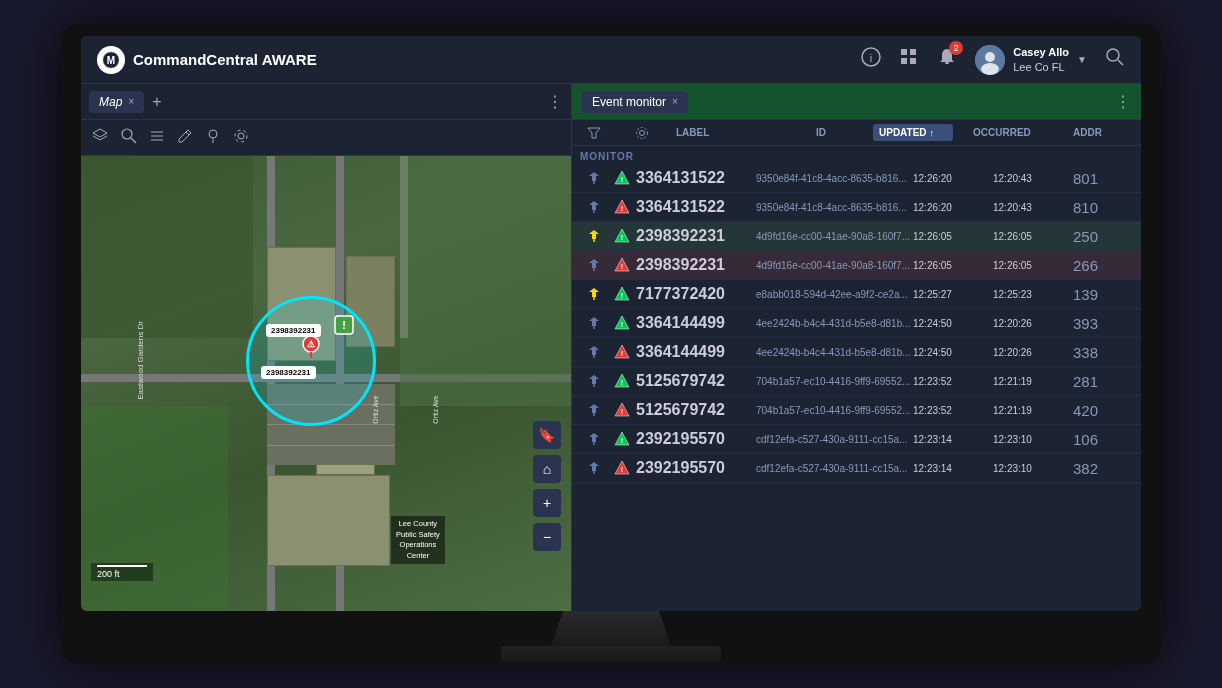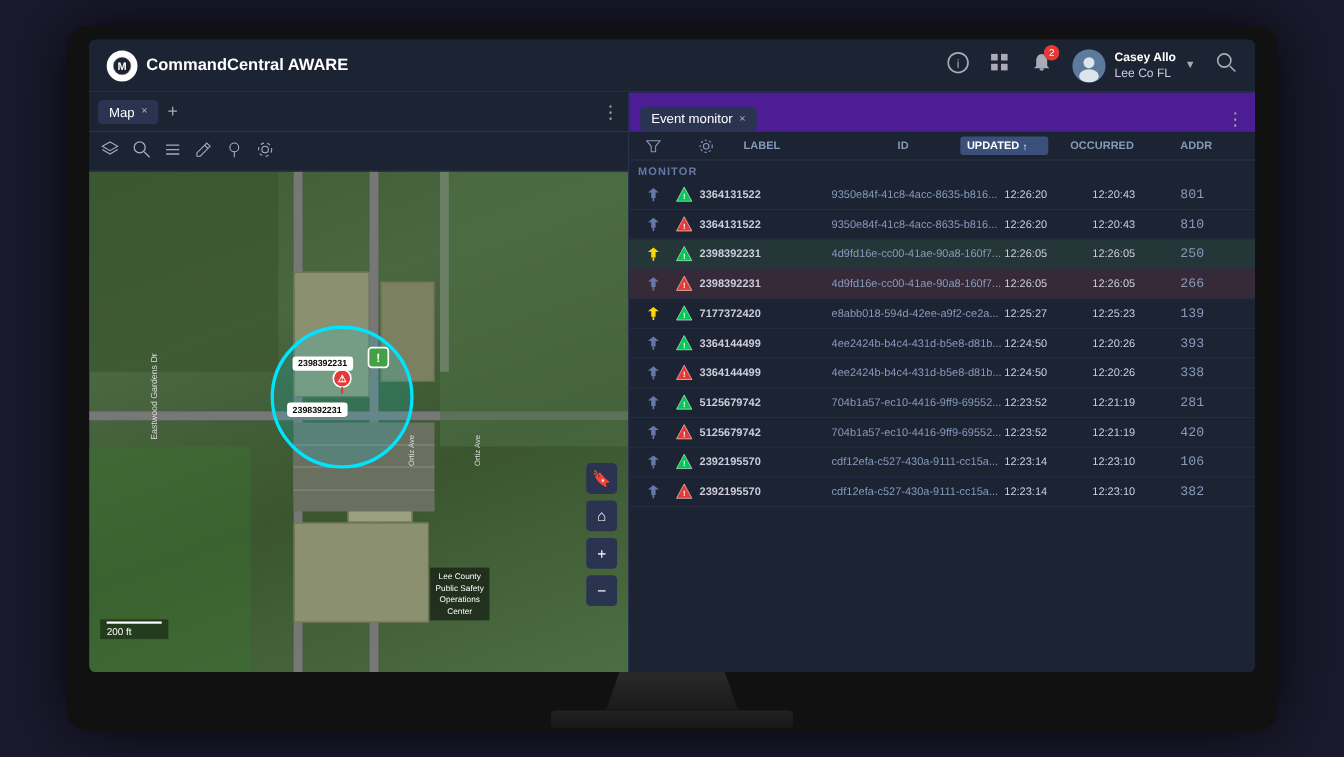--- a/index.html
+++ b/index.html
@@ -169,20 +169,21 @@
     .map-tab {
       display: flex;
       align-items: center;
       gap: 6px;
       padding: 4px 10px;
       background: #2a3450;
       border-radius: 4px;
       color: #fff;
       font-size: 12px;
       cursor: pointer;
+      font-style: italic;
     }
 
     .tab-close {
       color: #aaa;
       font-size: 10px;
       cursor: pointer;
     }
 
     .map-tab-plus {
       color: #aaa;
@@ -315,23 +316,23 @@
       flex: 1;
       display: flex;
       flex-direction: column;
       background: #1c2333;
       border-left: 1px solid #2a3450;
     }
 
     .event-tab-bar {
       height: 36px;
       display: flex;
-      align-items: flex-end;
+      align-items: center;
       padding: 0 10px;
-      background: #4c1d95;
+      background: #14532d;
       border-bottom: 1px solid #2a3450;
     }
 
     .event-tab {
       display: flex;
       align-items: center;
       gap: 6px;
       padding: 4px 10px;
       background: #2a3450;
       border-radius: 4px;
@@ -385,24 +386,24 @@
       display: grid;
       grid-template-columns: 28px 28px 120px 1fr 80px 80px 60px;
       padding: 5px 8px;
       border-bottom: 1px solid #252e45;
       align-items: center;
       font-size: 11px;
     }
     .event-row.highlighted { background: rgba(100, 200, 100, 0.12); }
     .event-row.highlighted-red { background: rgba(255, 100, 100, 0.12); }
 
-    .cell-id { color: #ccd; font-weight: bold; font-size: 10px; }
+    .cell-id { color: #ccd; font-weight: bold; font-size: 16px; }
     .cell-uuid { color: #8899bb; font-size: 10px; overflow: hidden; text-overflow: ellipsis; white-space: nowrap; }
     .cell-time { color: #ccd; font-size: 10px; }
-    .cell-addr { color: #8899bb; font-size: 12px; font-family: Liberation Mono, monospace; }
+    .cell-addr { color: #8899bb; font-size: 15px; }
   </style>
 </head>
 <body>
 
 <div class="monitor-outer">
   <div class="monitor-screen">
 
     <div class="top-nav">
       <div class="nav-logo">
         <div class="motorola-icon">

